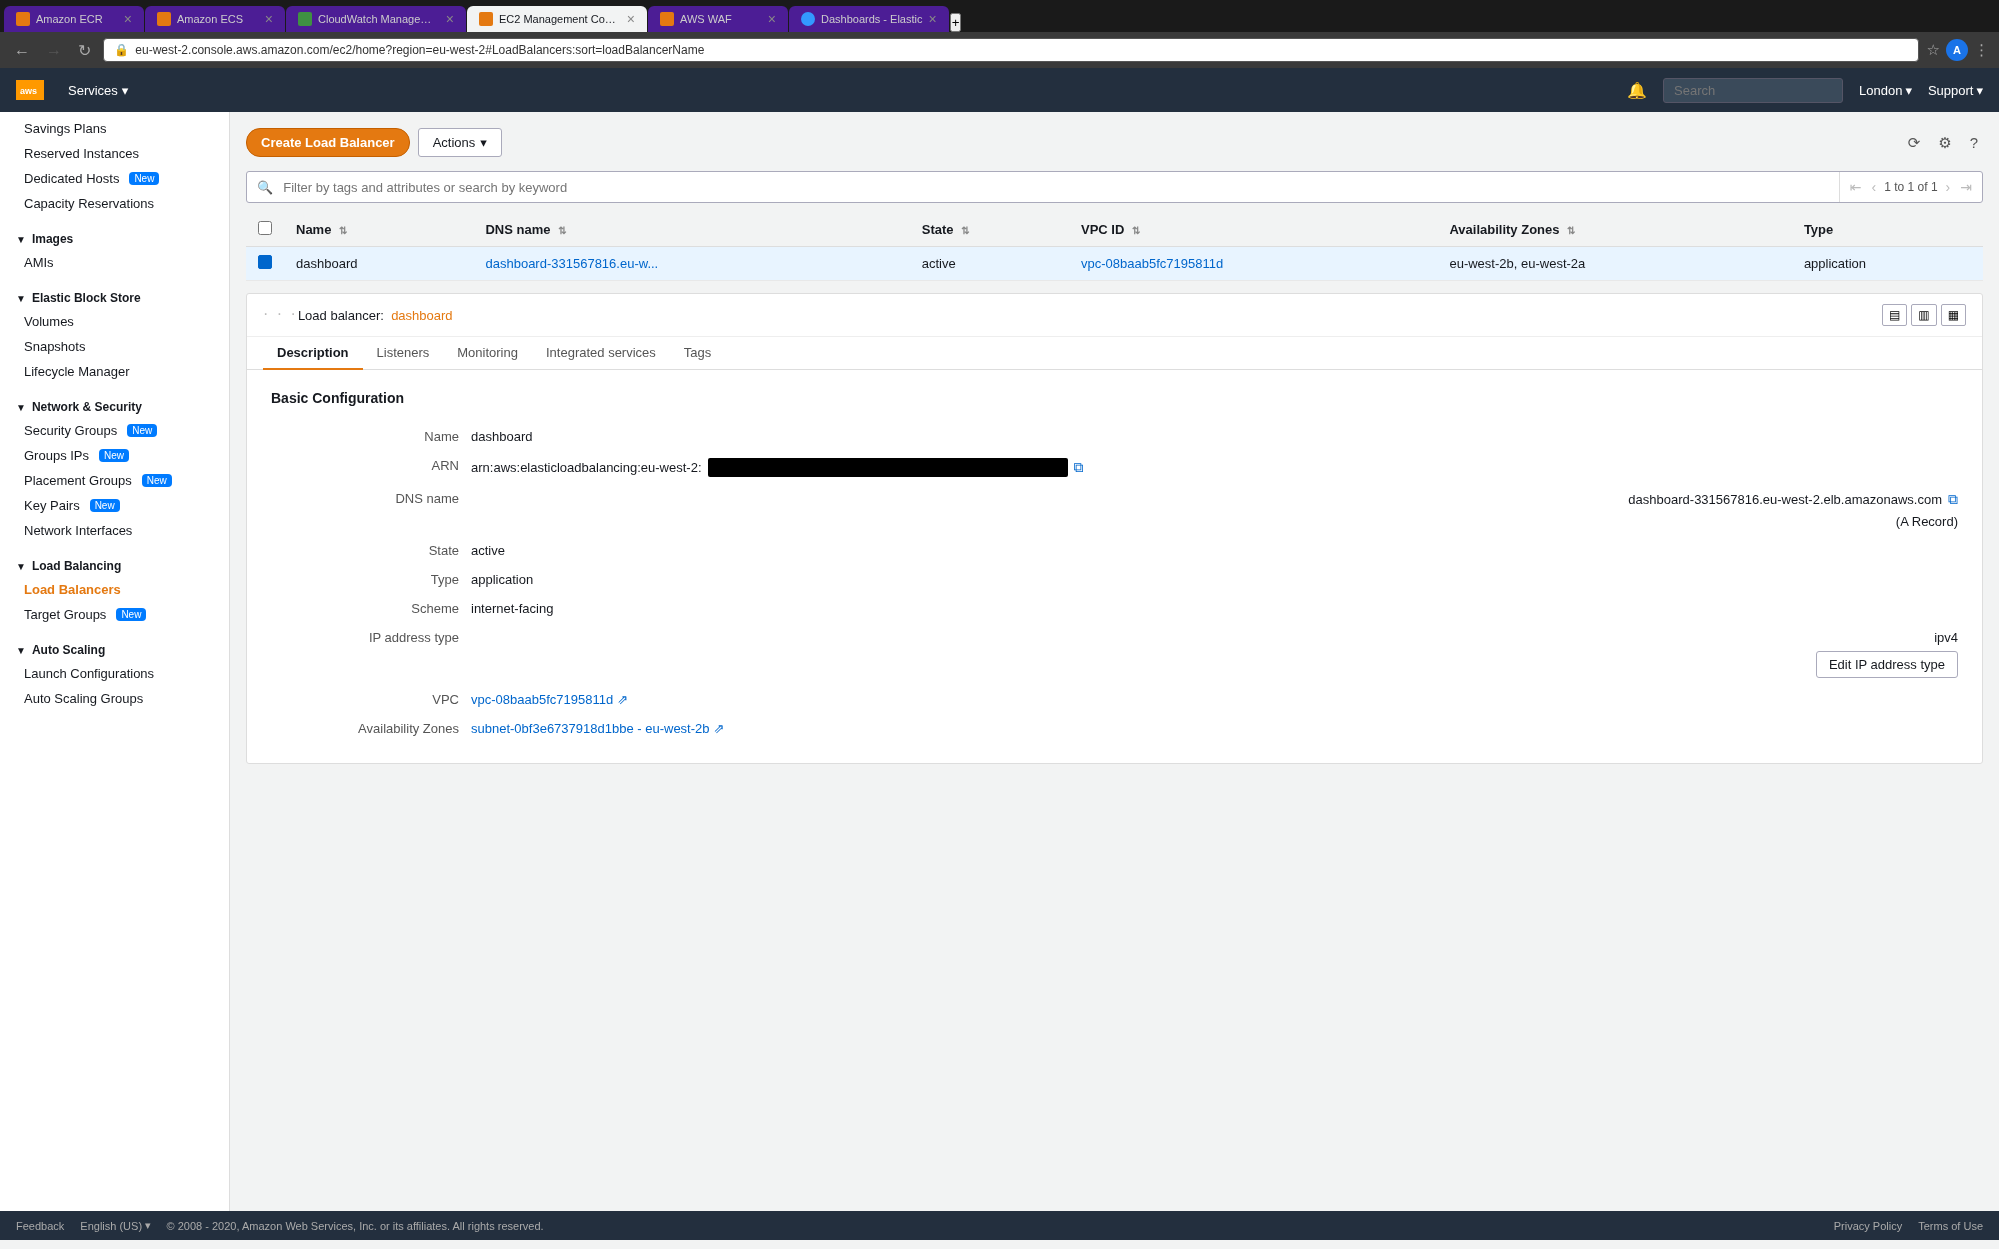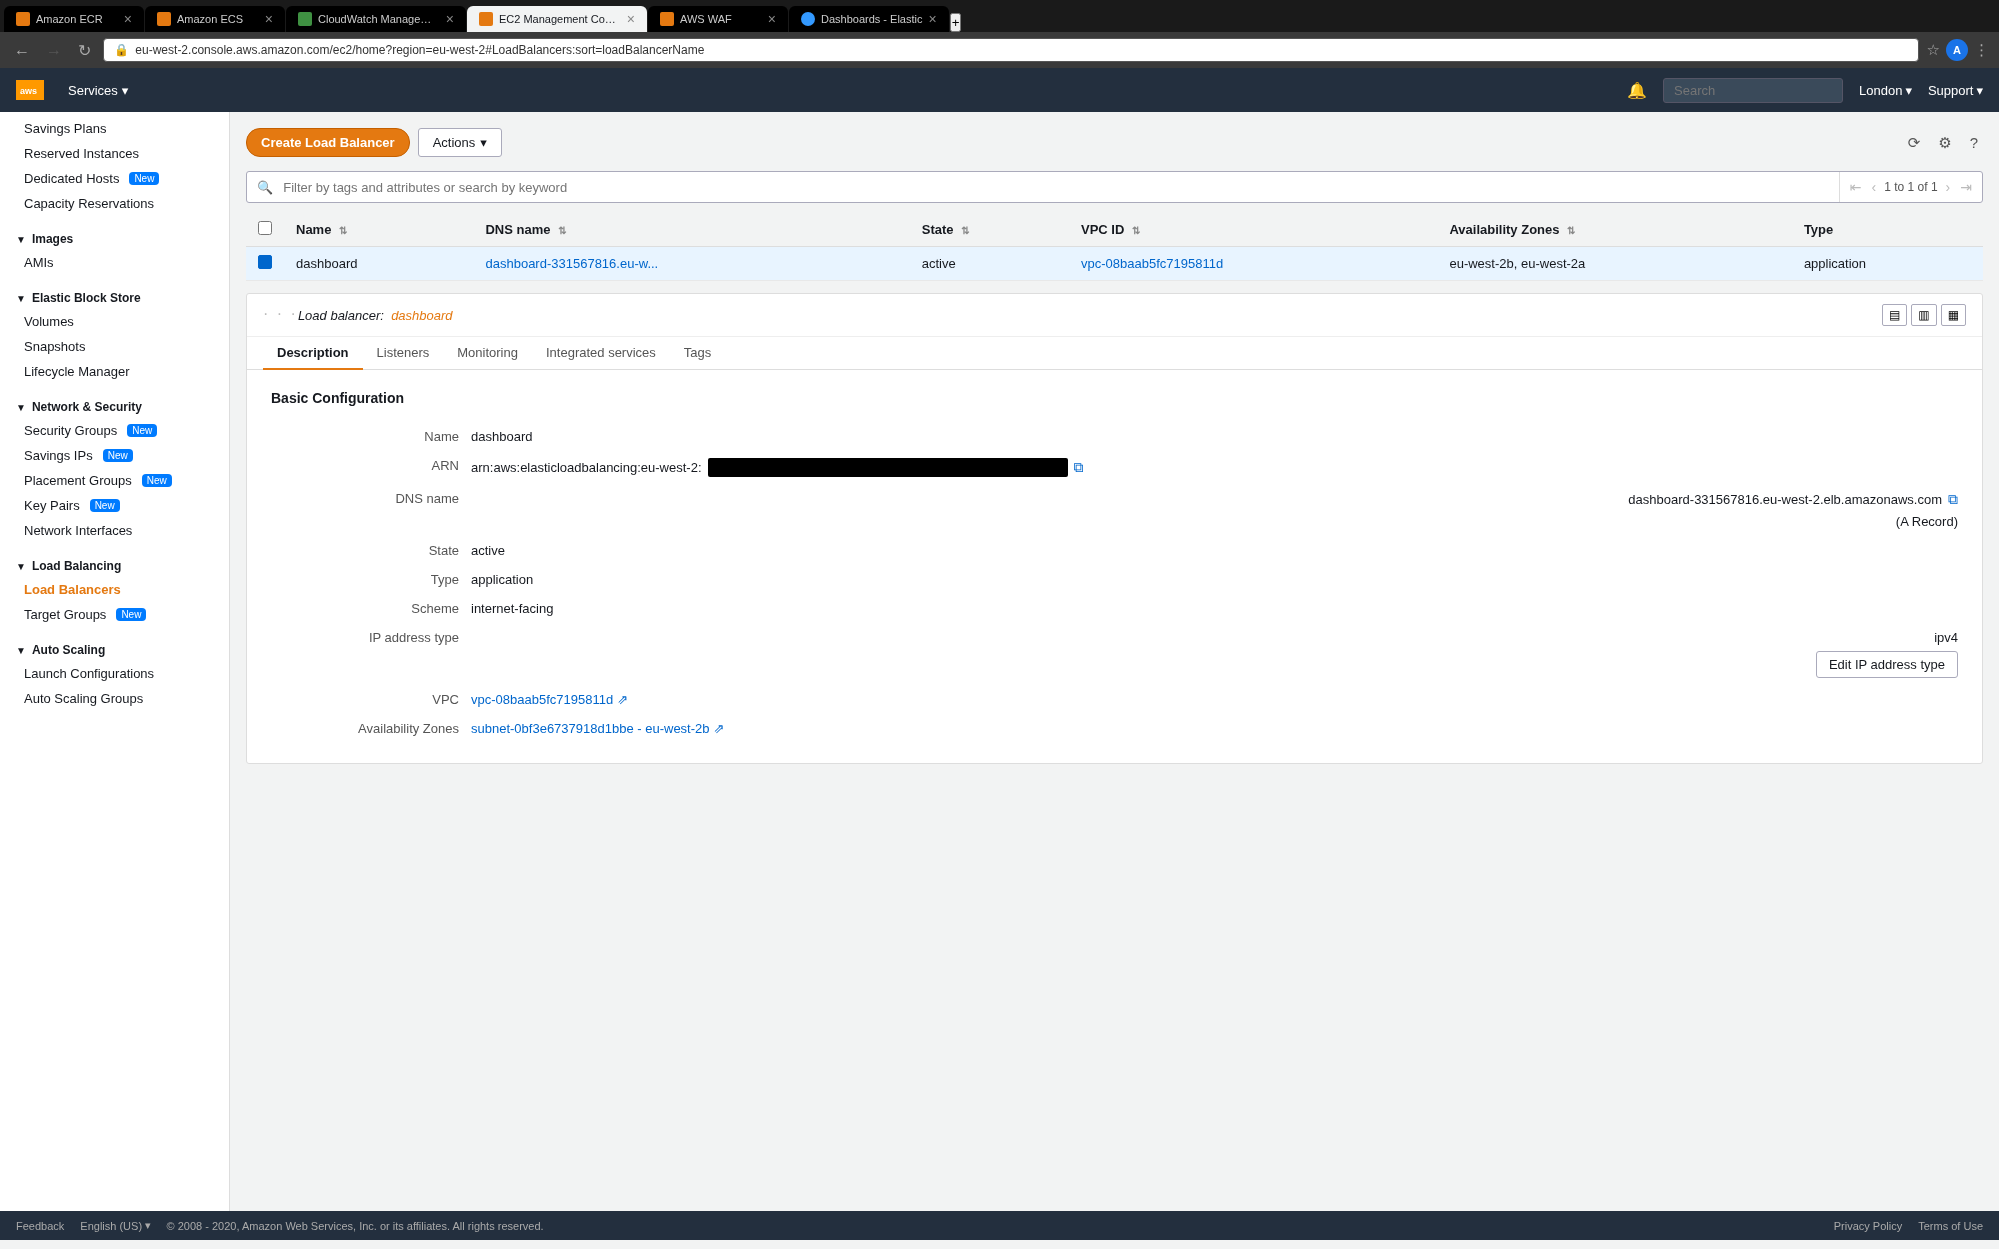--- a/index.html
+++ b/index.html
@@ -1,21 +1,21 @@
 <!DOCTYPE html>
 <html><head>
   <meta charset="utf-8">
   <style>
     * { box-sizing: border-box; margin: 0; padding: 0; }
     body { font-family: "Amazon Ember", Arial, sans-serif; font-size: 13px; background: #f2f3f3; color: #16191f; }
 
     
     .browser-chrome { background: #2d2d2d; padding: 0; }
     .browser-tabs { display: flex; align-items: flex-end; background: #1a1a1a; padding-top: 6px; padding-left: 4px; gap: 1px; }
-    .browser-tab { display: flex; align-items: center; gap: 6px; padding: 6px 12px; font-size: 12px; color: #ccc; background: #000000; border-radius: 6px 6px 0 0; min-width: 140px; max-width: 180px; cursor: pointer; }
+    .browser-tab { display: flex; align-items: center; gap: 6px; padding: 6px 12px; font-size: 12px; color: #ccc; background: #4c1d95; border-radius: 6px 6px 0 0; min-width: 140px; max-width: 180px; cursor: pointer; }
     .browser-tab.active { background: #f2f3f3; color: #16191f; }
     .browser-tab .tab-favicon { width: 14px; height: 14px; border-radius: 2px; flex-shrink: 0; }
     .browser-tab .tab-title { flex: 1; overflow: hidden; text-overflow: ellipsis; white-space: nowrap; font-size: 11px; }
     .browser-tab .tab-close { color: #888; font-size: 14px; line-height: 1; flex-shrink: 0; }
     .browser-nav { display: flex; align-items: center; gap: 8px; padding: 6px 10px; background: #3a3a3a; }
     .nav-btn { background: none; border: none; color: #aaa; font-size: 16px; cursor: pointer; padding: 2px 4px; border-radius: 3px; }
     .nav-btn:disabled { color: #555; cursor: default; }
     .address-bar { flex: 1; background: #fff; border: 1px solid #555; border-radius: 4px; padding: 4px 10px; font-size: 12px; color: #333; display: flex; align-items: center; gap: 6px; }
     .address-bar-lock { color: #4caf50; font-size: 12px; }
     .address-bar-url { flex: 1; font-size: 12px; color: #333; }
@@ -72,21 +72,21 @@
     .data-table th .sort-icon { font-size: 10px; color: #888; margin-left: 4px; }
     .data-table td { padding: 8px 12px; border-bottom: 1px solid #e8e8e8; vertical-align: middle; }
     .data-table tr.selected td { background: #e8f4ff; }
     .checkbox-cell { width: 30px; }
     .checkbox { width: 14px; height: 14px; cursor: pointer; }
     .checkbox-filled { width: 14px; height: 14px; background: #0066cc; border: 1px solid #0066cc; display: inline-block; border-radius: 2px; }
 
     
     .detail-panel { background: #fff; border: 1px solid #ddd; border-radius: 3px; margin-top: 12px; }
     .detail-header { display: flex; align-items: center; padding: 10px 16px; border-bottom: 1px solid #eee; }
-    .detail-title { font-size: 13px; font-weight: normal; font-style: italic; }
+    .detail-title { font-size: 13px; font-weight: normal; }
     .detail-title strong { color: #0066cc; font-weight: normal; }
     .detail-header-right { margin-left: auto; display: flex; gap: 4px; }
     .detail-view-btn { background: none; border: 1px solid #aab; border-radius: 2px; cursor: pointer; padding: 3px 6px; font-size: 12px; }
     .detail-tabs { display: flex; border-bottom: 1px solid #ddd; padding: 0 16px; }
     .detail-tab { padding: 8px 14px; font-size: 13px; cursor: pointer; border-bottom: 2px solid transparent; margin-bottom: -1px; color: #555; }
     .detail-tab.active { border-bottom-color: #e47911; color: #16191f; font-weight: bold; }
     .detail-content { padding: 20px 24px; }
     .section-title { font-size: 14px; font-weight: bold; margin-bottom: 16px; }
     .info-grid { display: grid; grid-template-columns: 200px 1fr; gap: 0; }
     .info-label { padding: 7px 12px 7px 0; color: #555; text-align: right; font-size: 13px; }
@@ -229,21 +229,21 @@
     <div class="sidebar-section">
       <div class="sidebar-section-header">
         <span class="chevron">▼</span>
         <span>Network &amp; Security</span>
       </div>
       <div class="sidebar-item">
         <span>Security Groups</span>
         <span class="badge-new">New</span>
       </div>
       <div class="sidebar-item">
-        <span>Savings IPs</span>
+        <span>Groups IPs</span>
         <span class="badge-new">New</span>
       </div>
       <div class="sidebar-item">
         <span>Placement Groups</span>
         <span class="badge-new">New</span>
       </div>
       <div class="sidebar-item">
         <span>Key Pairs</span>
         <span class="badge-new">New</span>
       </div>

